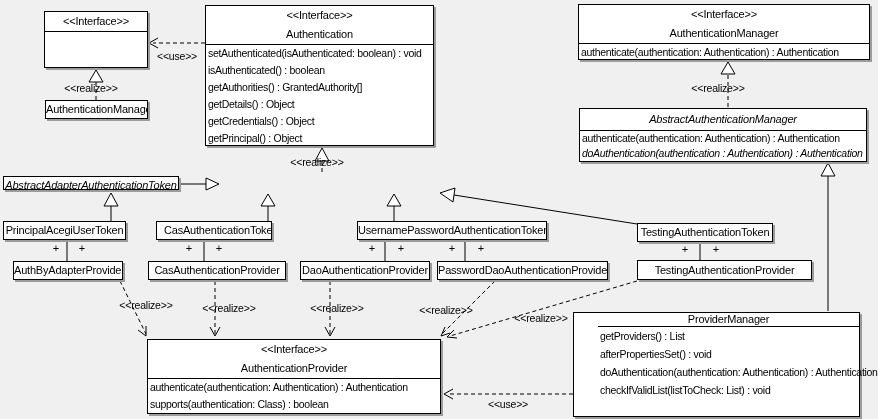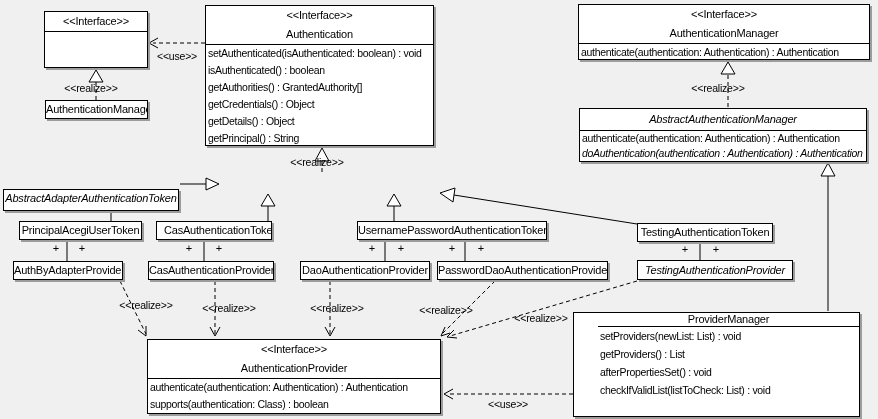--- a/index.html
+++ b/index.html
@@ -116,23 +116,23 @@
 
   <div class="box" style="left:205px;top:5px;width:229px;height:141px;">
     <div class="hd">
       <div class="ln">&lt;&lt;Interface&gt;&gt;</div>
       <div class="ln">Authentication</div>
     </div>
     <div class="bd">
       <div class="m">setAuthenticated(isAuthenticated: boolean) : void</div>
       <div class="m">isAuthenticated() : boolean</div>
       <div class="m">getAuthorities() : GrantedAuthority[]</div>
+      <div class="m">getDetails() : Object</div>
       <div class="m">getCredentials() : Object</div>
-      <div class="m">getDetails() : Object</div>
-      <div class="m">getPrincipal() : String</div>
+      <div class="m">getPrincipal() : Object</div>
     </div>
   </div>
 
   <div class="box" style="left:578px;top:4px;width:292px;height:56px;">
     <div class="hd">
       <div class="ln">&lt;&lt;Interface&gt;&gt;</div>
       <div class="ln">AuthenticationManager</div>
     </div>
     <div class="bd">
       <div class="m">authenticate(authentication: Authentication) : Authentication</div>
@@ -142,70 +142,70 @@
   <div class="box" id="box-abstract-authentication-manager" style="left:579px;top:108px;width:288px;height:54px;">
     <div class="hd">
       <div class="ln it">AbstractAuthenticationManager</div>
     </div>
     <div class="bd">
       <div class="m">authenticate(authentication: Authentication) : Authentication</div>
       <div class="m it">doAuthentication(authentication : Authentication) : Authentication</div>
     </div>
   </div>
 
-  <div class="box" style="left:3px;top:189px;width:176px;height:22px;">
+  <div class="box" style="left:3px;top:176px;width:176px;height:14px;">
     <div class="nameonly it">AbstractAdapterAuthenticationToken</div>
   </div>
 
 
-  <div class="box" style="left:3px;top:221px;width:123px;height:19px;margin-left:16px;">
+  <div class="box" style="left:3px;top:221px;width:123px;height:19px;">
     <div class="nameonly">PrincipalAcegiUserToken</div>
   </div>
   <div class="box" style="left:156px;top:221px;width:116px;height:19px;padding-left:7px;">
     <div class="nameonly">CasAuthenticationToken</div>
   </div>
   <div class="box" style="left:357px;top:221px;width:190px;height:19px;">
     <div class="nameonly">UsernamePasswordAuthenticationToken</div>
   </div>
   <div class="box" style="left:637px;top:223px;width:136px;height:19px;">
     <div class="nameonly">TestingAuthenticationToken</div>
   </div>
 
   <div class="box" style="left:13px;top:261px;width:110px;height:19px;">
     <div class="nameonly">AuthByAdapterProvider</div>
   </div>
-  <div class="box" style="left:148px;top:261px;width:126px;height:19px;">
+  <div class="box" style="left:148px;top:261px;width:138px;height:19px;">
     <div class="nameonly">CasAuthenticationProvider</div>
   </div>
   <div class="box" style="left:300px;top:261px;width:130px;height:19px;">
     <div class="nameonly">DaoAuthenticationProvider</div>
   </div>
   <div class="box" style="left:437px;top:261px;width:171px;height:19px;">
     <div class="nameonly">PasswordDaoAuthenticationProvider</div>
   </div>
-  <div class="box" style="left:637px;top:260px;width:156px;height:20px;font-style:italic;">
+  <div class="box" style="left:637px;top:260px;width:175px;height:20px;">
     <div class="nameonly" style="line-height:18px;">TestingAuthenticationProvider</div>
   </div>
 
   <div class="box" style="left:147px;top:339px;width:294px;height:75px;">
     <div class="hd">
       <div class="ln">&lt;&lt;Interface&gt;&gt;</div>
       <div class="ln">AuthenticationProvider</div>
     </div>
     <div class="bd">
       <div class="m">authenticate(authentication: Authentication) : Authentication</div>
       <div class="m">supports(authentication: Class) : boolean</div>
     </div>
   </div>
 
   <div class="box" id="box-provider-manager" style="left:573px;top:312px;width:287px;height:105px;">
     <div class="hd">
       <div class="ln">ProviderManager</div>
     </div>
     <div class="bd">
-      <div class="m">setProviders(newList: List) : void</div>
       <div class="m">getProviders() : List</div>
       <div class="m">afterPropertiesSet() : void</div>
+      <div class="m">doAuthentication(authentication: Authentication) : Authentication</div>
       <div class="m">checkIfValidList(listToCheck: List) : void</div>
     </div>
   </div>
 
 </div>
 
 </body></html>

